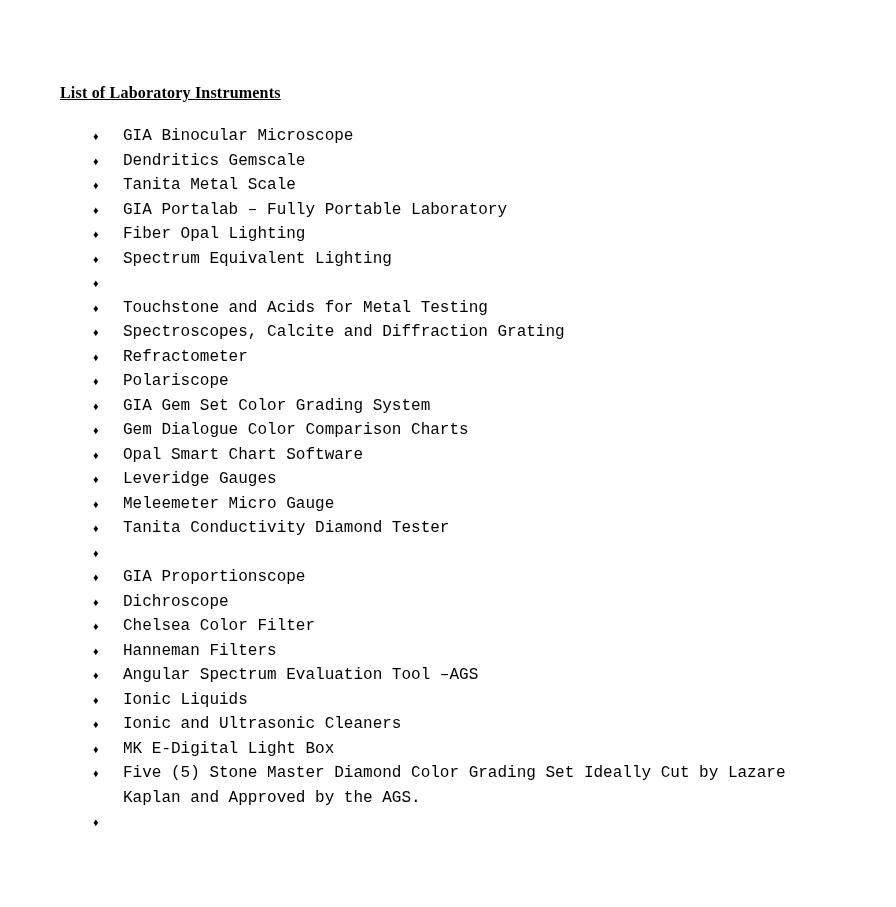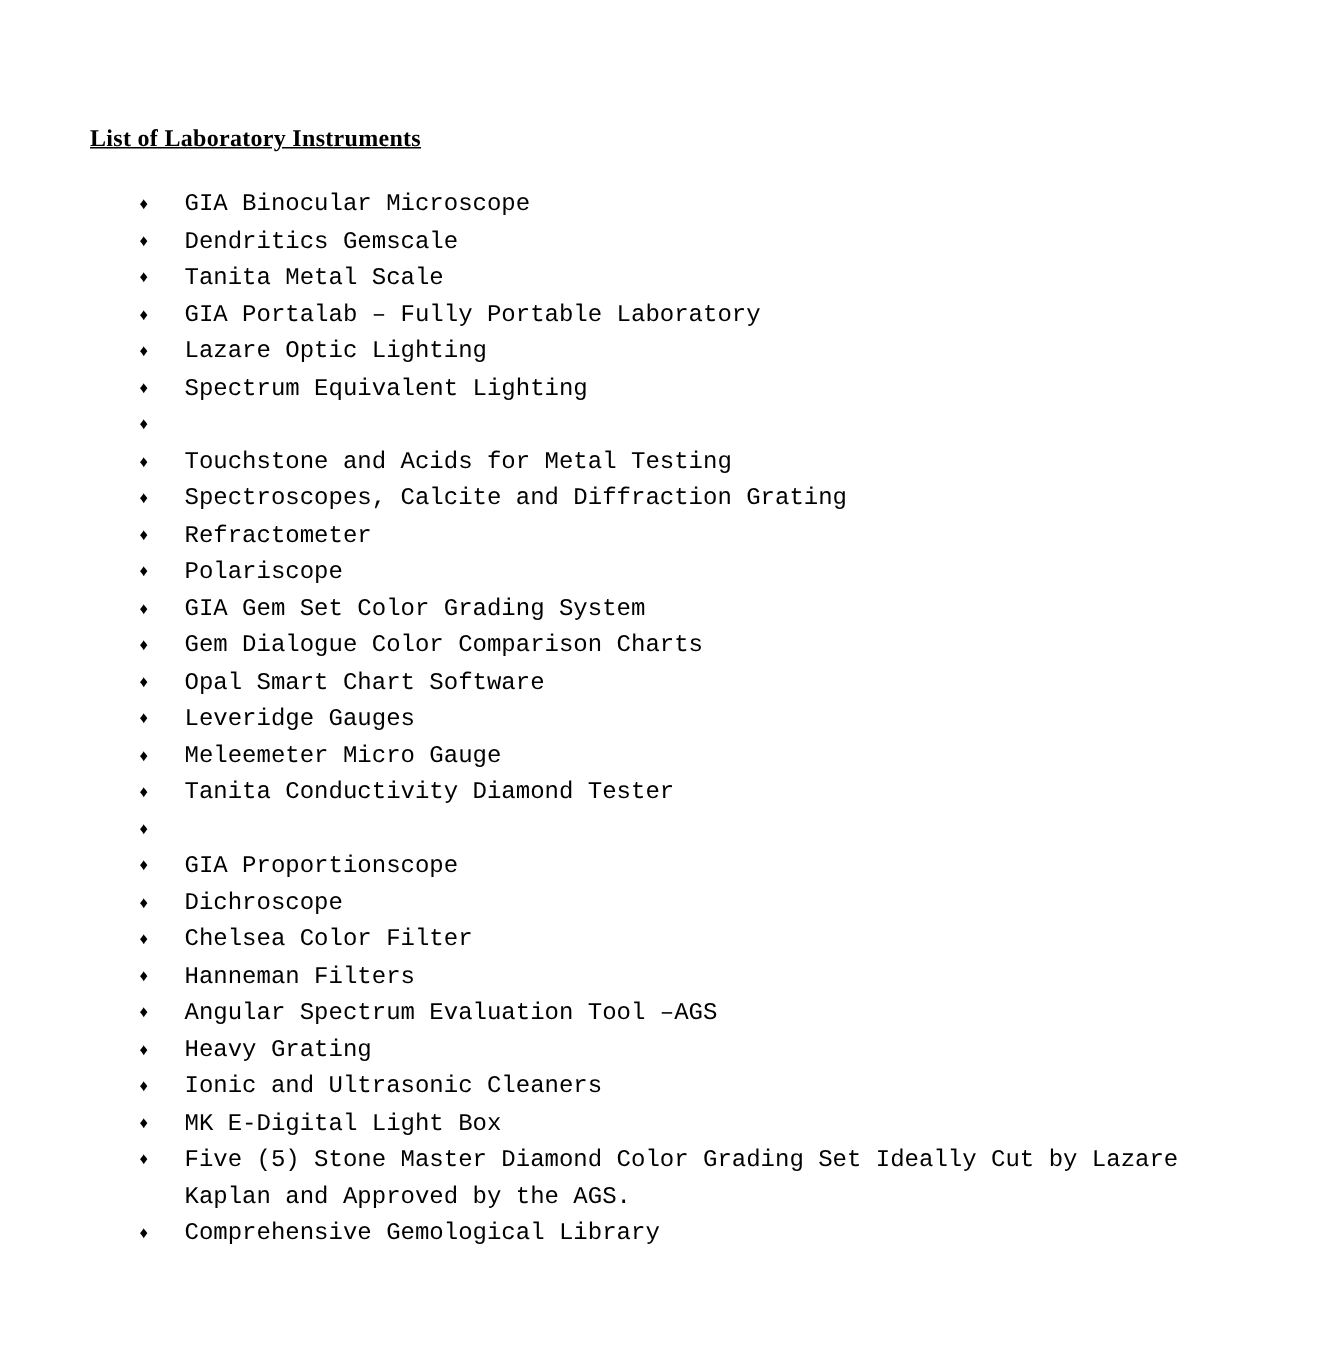--- a/index.html
+++ b/index.html
@@ -72,21 +72,21 @@
       <li class="instrument-item">
         <span class="bullet">♦</span>
         <span class="item-text">Tanita Metal Scale</span>
       </li>
       <li class="instrument-item">
         <span class="bullet">♦</span>
         <span class="item-text">GIA Portalab – Fully Portable Laboratory</span>
       </li>
       <li class="instrument-item">
         <span class="bullet">♦</span>
-        <span class="item-text">Lazare Optic Lighting</span>
+        <span class="item-text">Fiber Opal Lighting</span>
       </li>
       <li class="instrument-item">
         <span class="bullet">♦</span>
         <span class="item-text">Spectrum Equivalent Lighting</span>
       </li>
       <li class="instrument-item">
         <span class="bullet">♦</span>
       </li>
       <li class="instrument-item">
         <span class="bullet">♦</span>
@@ -146,32 +146,31 @@
       <li class="instrument-item">
         <span class="bullet">♦</span>
         <span class="item-text">Hanneman Filters</span>
       </li>
       <li class="instrument-item">
         <span class="bullet">♦</span>
         <span class="item-text">Angular Spectrum Evaluation Tool –AGS</span>
       </li>
       <li class="instrument-item">
         <span class="bullet">♦</span>
-        <span class="item-text">Heavy Grating</span>
+        <span class="item-text">Ionic Liquids</span>
       </li>
       <li class="instrument-item">
         <span class="bullet">♦</span>
         <span class="item-text">Ionic and Ultrasonic Cleaners</span>
       </li>
       <li class="instrument-item">
         <span class="bullet">♦</span>
         <span class="item-text">MK E-Digital Light Box</span>
       </li>
       <li class="instrument-item">
         <span class="bullet">♦</span>
         <span class="item-text">Five (5) Stone Master Diamond Color Grading Set Ideally Cut by Lazare Kaplan and Approved by the AGS.</span>
       </li>
       <li class="instrument-item">
         <span class="bullet">♦</span>
-        <span class="item-text">Comprehensive Gemological Library</span>
       </li>
     </ul>
 </div>
 
 </body></html>

